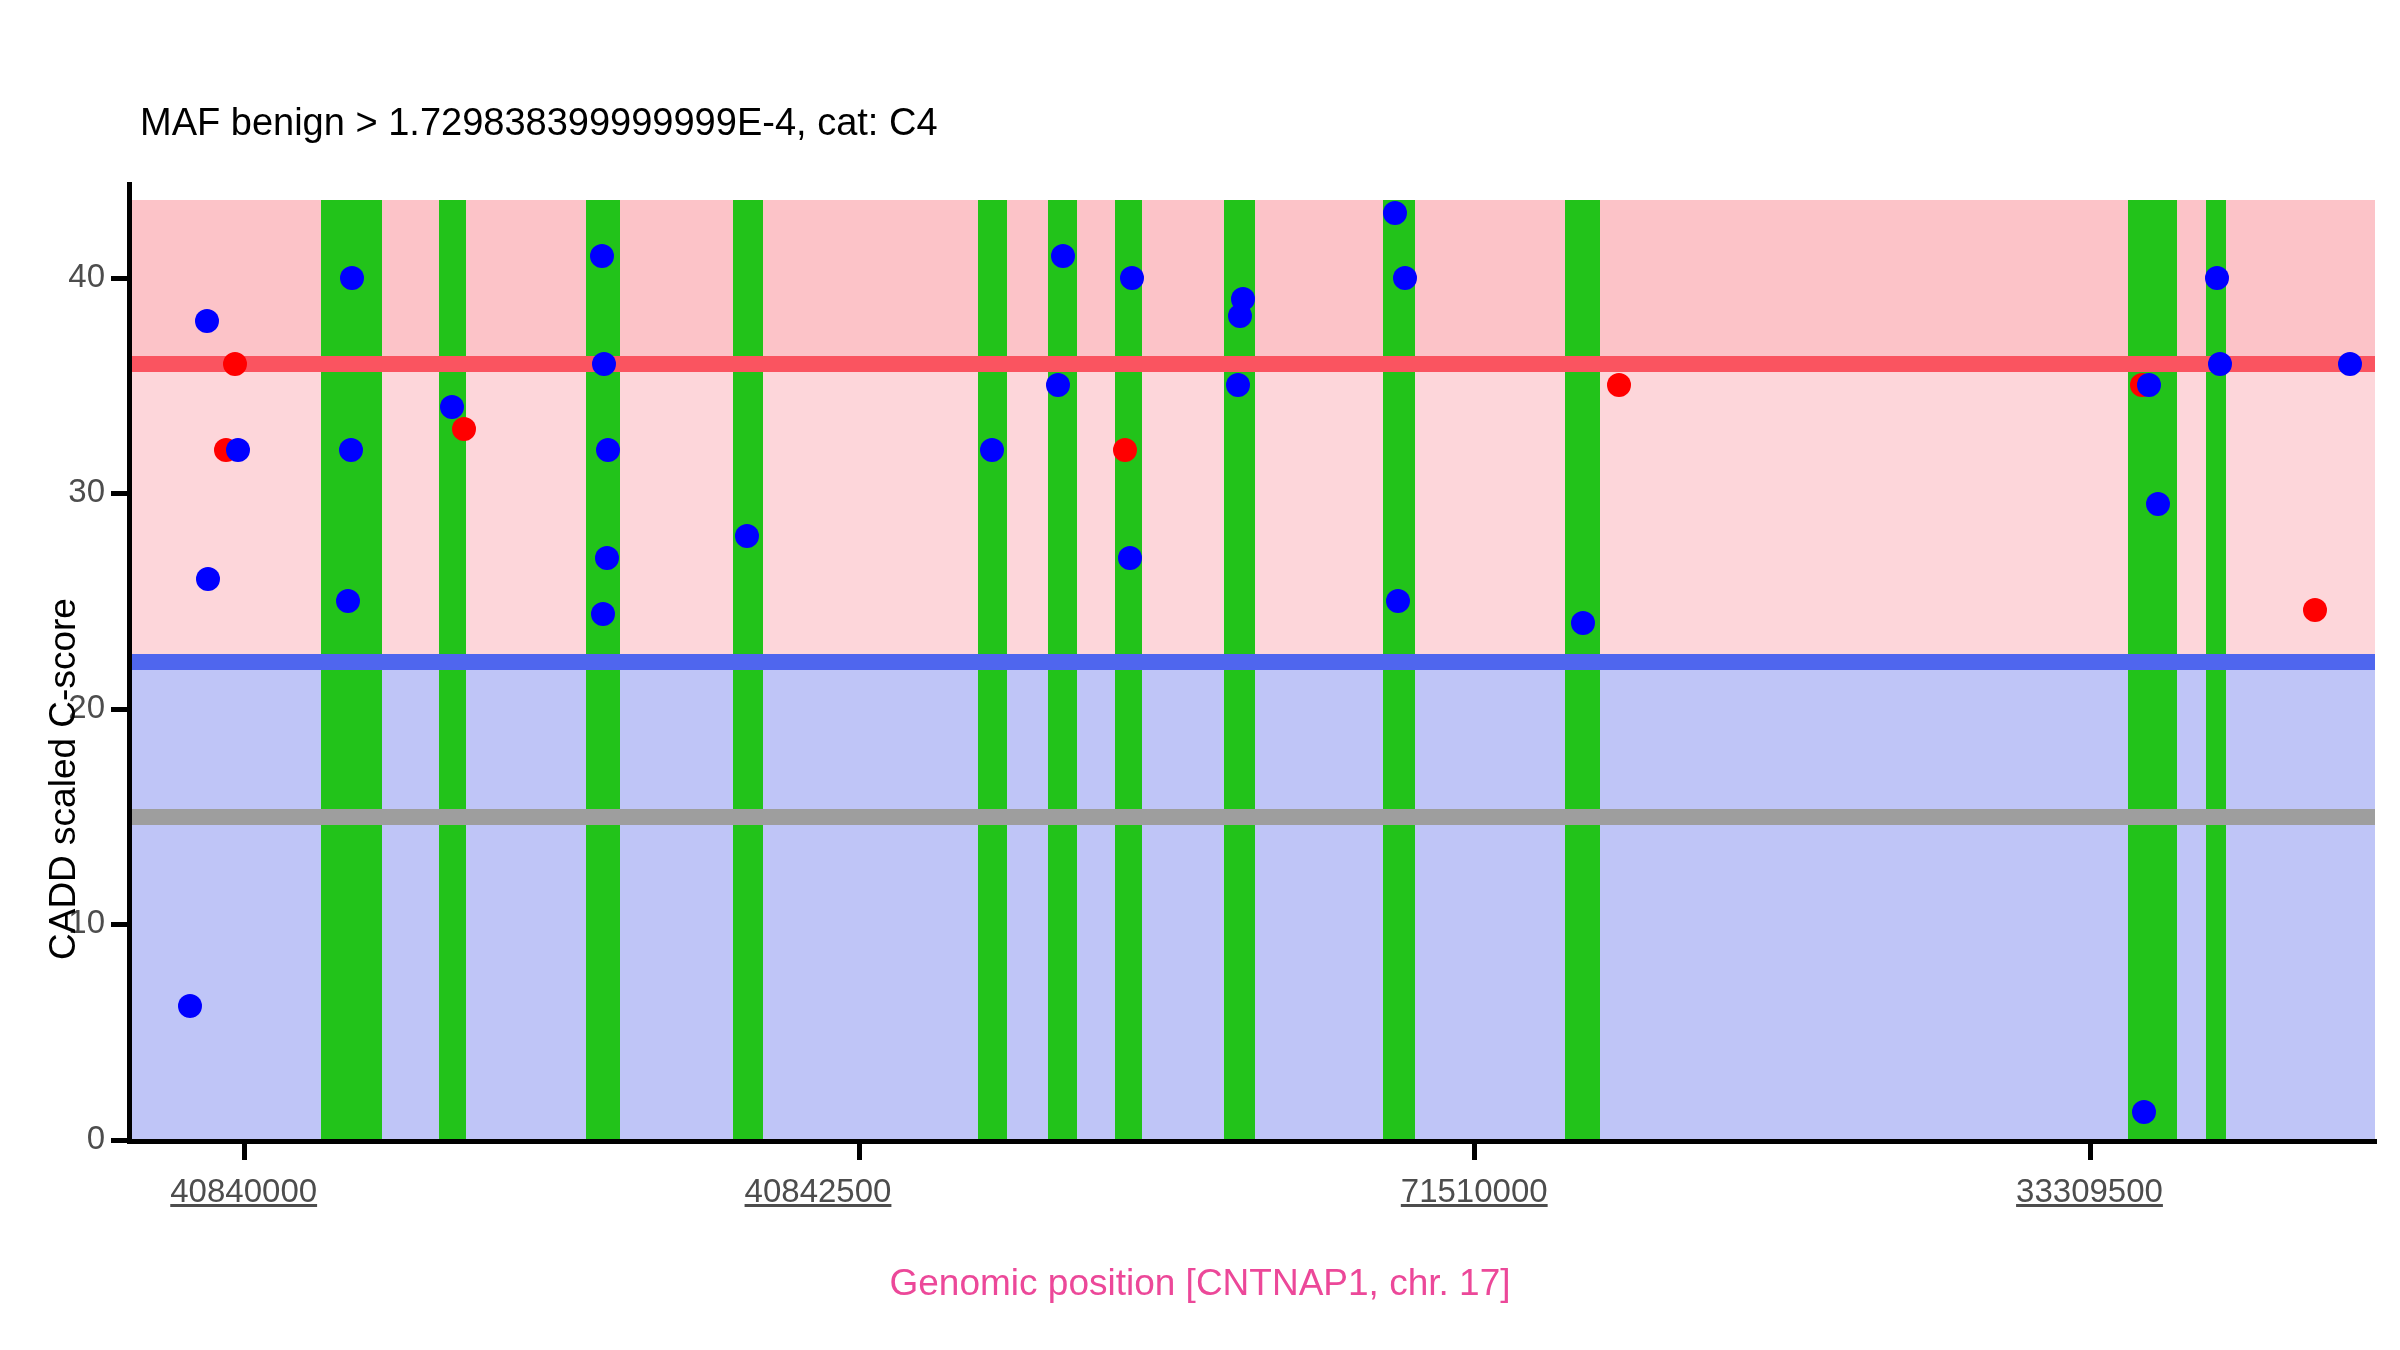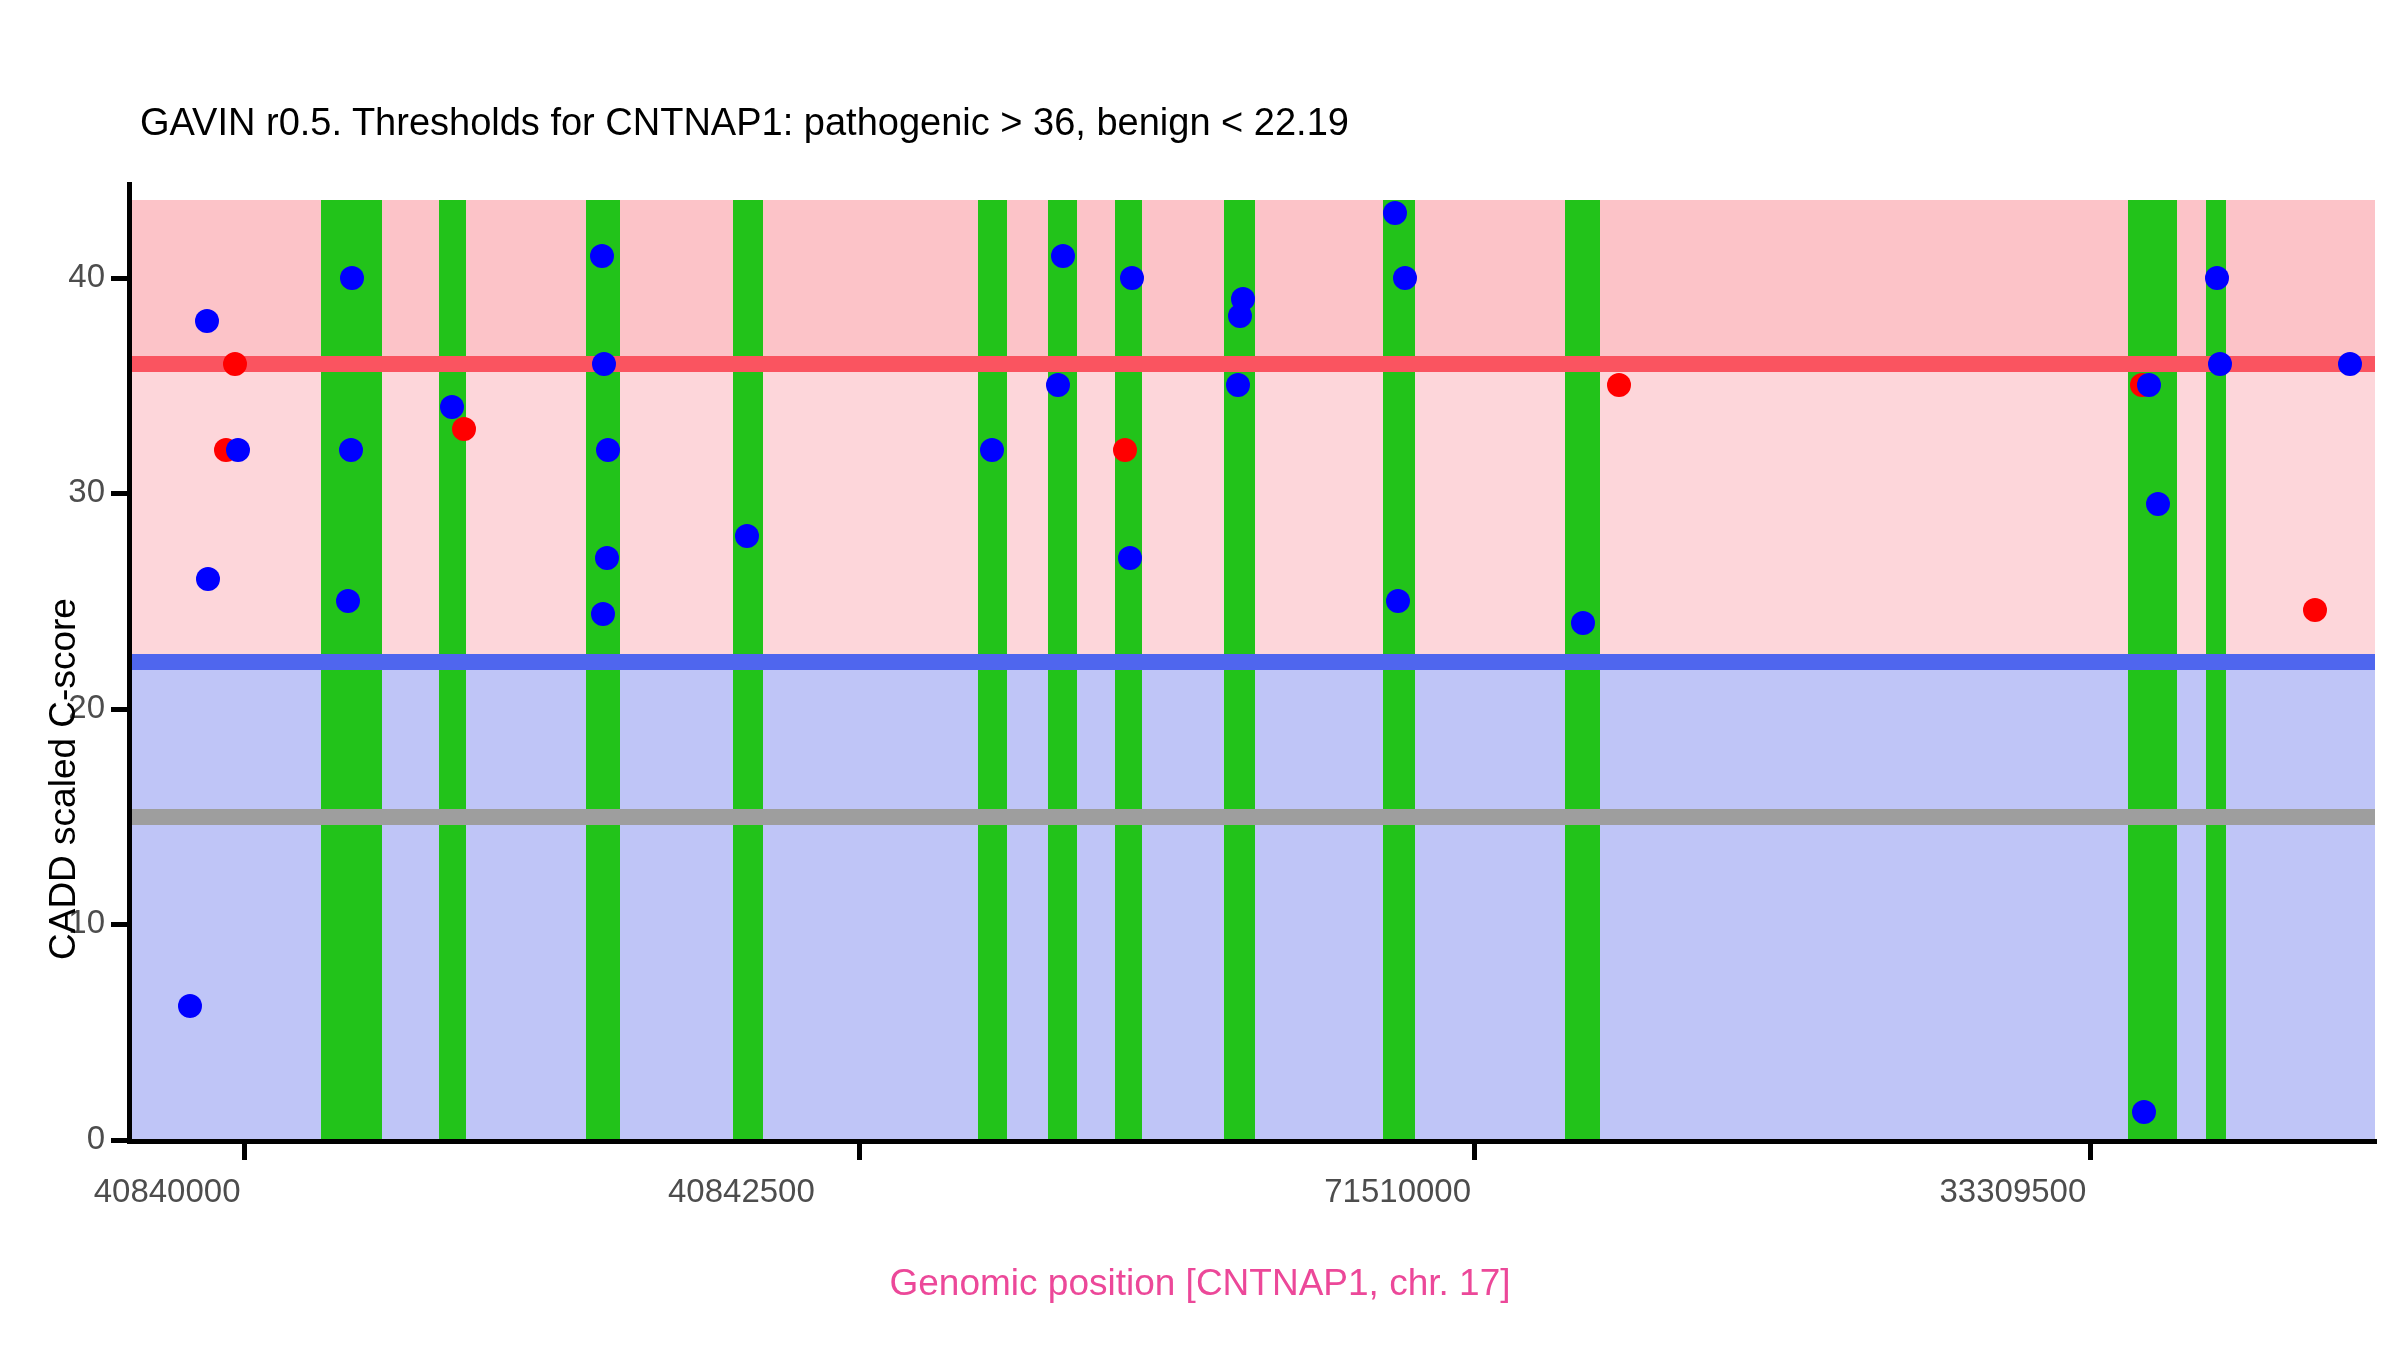--- a/index.html
+++ b/index.html
@@ -22,36 +22,35 @@
 
   
   #yaxis-line{position:absolute;left:127px;top:182px;width:5px;height:960px;
               background:#000000;}
   #xaxis-line{position:absolute;left:127px;top:1139px;width:2250px;height:5px;
               background:#000000;}
   .ytick{position:absolute;width:16px;height:5px;background:#000000;left:111px;}
   .ylab{position:absolute;font-size:33px;color:#4d4d4d;text-align:right;
         width:120px;}
   .xtick{position:absolute;width:5px;height:16px;background:#000000;top:1144px;}
-  .xlab{position:absolute;font-size:33px;color:#4d4d4d;text-align:left;
-        width:300px;top:1172px;}
+  .xlab{position:absolute;font-size:33px;color:#4d4d4d;text-align:center;
+        width:300px;top:1172px;text-decoration:underline;}
 
   #xtitle{position:absolute;top:1262px;left:0;width:2400px;text-align:center;
           font-size:37px;color:#ec4899;}
   #ytitle{position:absolute;font-size:37px;color:#000000;
           transform:rotate(-90deg);transform-origin:left top;
           left:42px;top:960px;white-space:nowrap;}
 </style>
 </head>
 <body>
 
 <div id="root">
 
   <div id="title">
-    <div>GAVIN r0.5. Thresholds for CNTNAP1: pathogenic &gt; 36, benign &lt; 22.19</div>
     <div>MAF benign &gt; 1.729838399999999E-4, cat: C4</div>
     <div>red: ClinVar pathogenic variants, blue: rarity &amp; impact matched gnomAD</div>
     <div>variants, green: RefSeq exons, grey: genome-wide fallback threshold</div>
   </div>
 
   <div id="panel">
       <div class="band" style="top: 0px; height: 163.853px; background: rgb(252, 195, 200);"></div>
       <div class="band" style="top: 163.853px; height: 297.739px; background: rgb(253, 214, 218);"></div>
       <div class="band" style="top: 461.592px; height: 478.408px; background: rgb(191, 197, 247);"></div>
       <div class="vline" style="left: 191.226px; width: 60.2965px; background: rgb(34, 195, 26);"></div>

